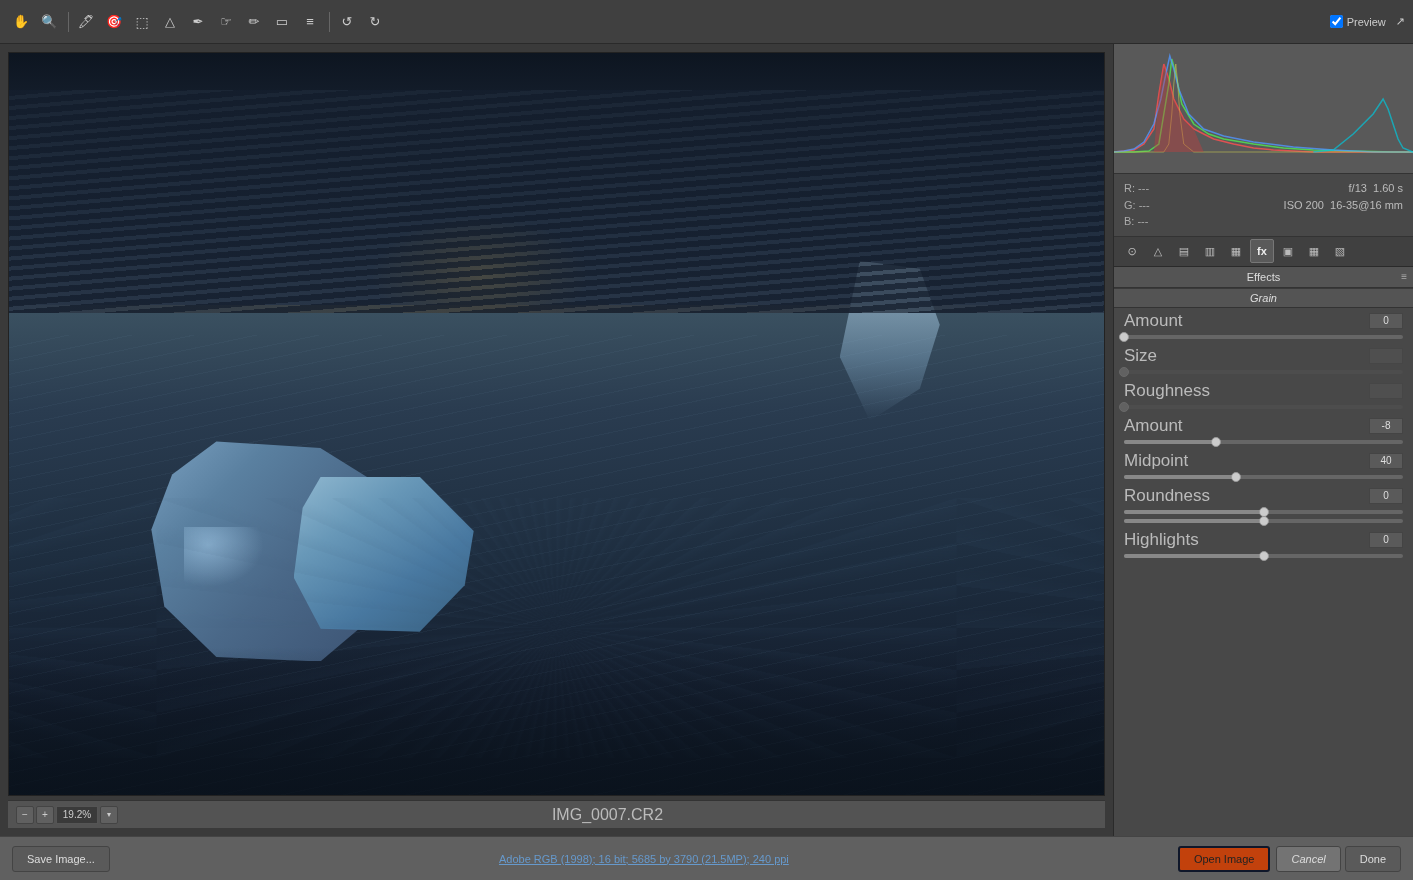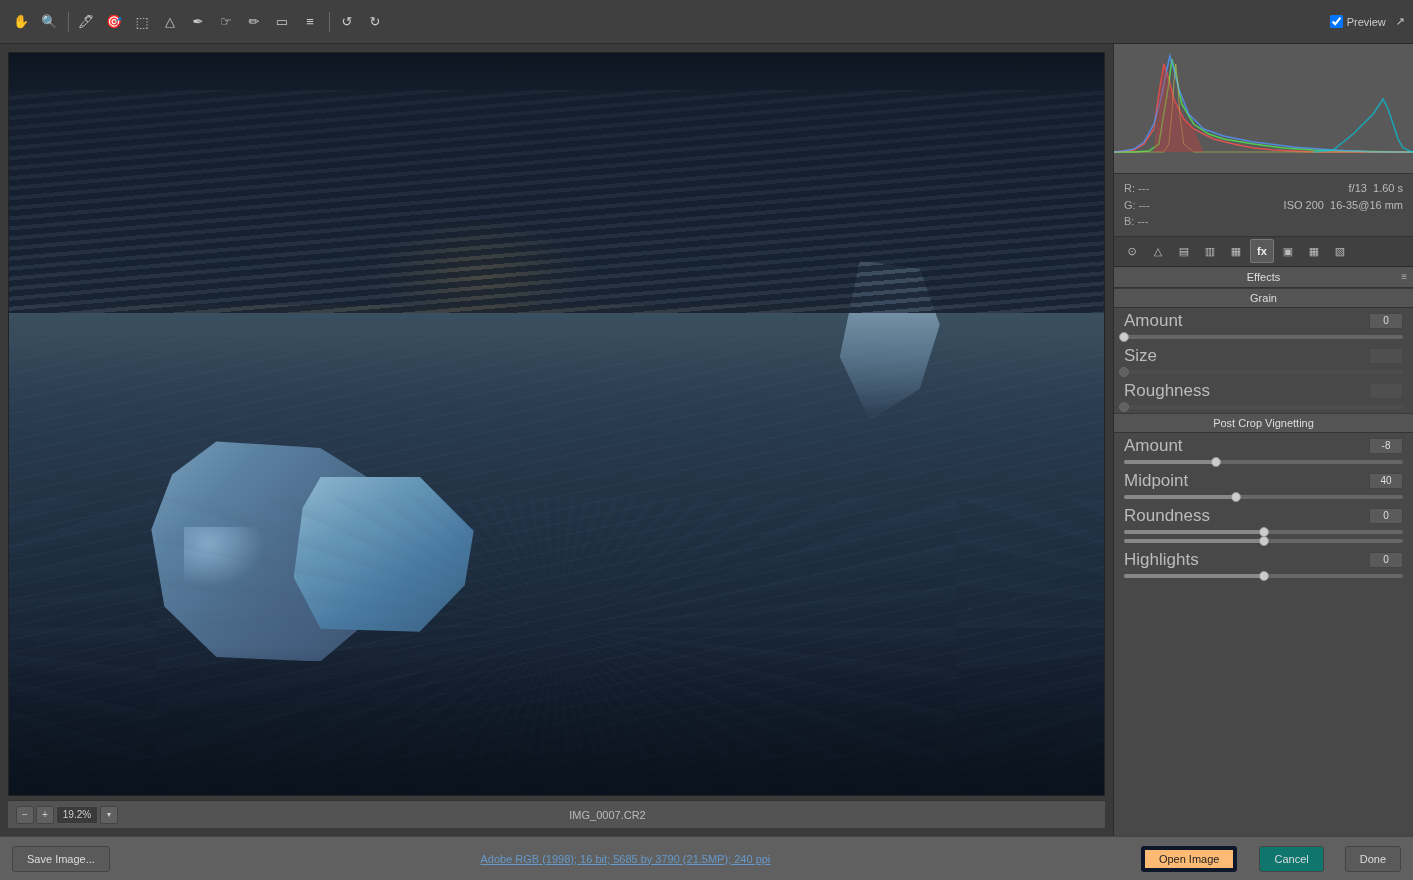--- a/index.html
+++ b/index.html
@@ -144,21 +144,21 @@
       display: flex;
       align-items: center;
       justify-content: center;
       color: #ccc;
       font-size: 8px;
     }
     .filename-center {
       flex: 1;
       text-align: center;
       color: #bbb;
-      font-size: 11px;
+      font-size: 16px;
     }
 
     
     #right-panel {
       width: 300px;
       background: #404040;
       display: flex;
       flex-direction: column;
       border-left: 1px solid #2a2a2a;
       flex-shrink: 0;
@@ -236,20 +236,21 @@
     }
 
     .section-header {
       background: #545454;
       color: #ddd;
       font-size: 11px;
       text-align: center;
       padding: 3px 0;
       border-bottom: 1px solid #333;
       border-top: 1px solid #3a3a3a;
+      font-style: italic;
     }
 
     .control-row {
       display: flex;
       align-items: center;
       padding: 3px 10px;
       justify-content: space-between;
     }
     .control-label {
       color: #bbb;
@@ -342,30 +343,31 @@
     }
     .btn-info {
       flex: 1;
       text-align: center;
       color: #6699cc;
       text-decoration: underline;
       cursor: pointer;
       font-size: 11px;
     }
     .btn-open {
-      background: #fdba74;
-      border: 4px solid #0f172a;
+      background: #c2410c;
+      border: 2px solid #0f172a;
       color: #222;
-      margin-right: 22px;
+      margin-right: 6px;
     }
     .btn-cancel {
-      background: #0f766e;
+      background: #737373;
       border: 1px solid #444;
       color: #ddd;
-      margin-right: 21px;
+      margin-right: 4px;
+      font-style: italic;
     }
     .btn-done {
       background: #5a5a5a;
       border: 1px solid #444;
       color: #ddd;
     }
 
     
     #hist-svg {
       width: 100%;
@@ -530,23 +532,20 @@
         <span class="control-label">Roughness</span>
         <div class="value-box" style="opacity:0.4;"></div>
       </div>
       <div class="slider-row slider-disabled">
         <div class="slider-track" style="opacity:0.4;">
           <div class="slider-fill" style="width:0%;"></div>
           <div class="slider-thumb" style="left:0%;"></div>
         </div>
       </div>
 
-      <div class="section-header">
-        <span>Post Crop Vignetting</span>
-      </div>
 
 
       <div class="control-row">
         <span class="control-label">Amount</span>
         <div class="value-box">-8</div>
       </div>
       <div class="slider-row">
         <div class="slider-track">
           <div class="slider-fill" style="width:33%;"></div>
           <div class="slider-thumb" style="left:33%;"></div>

